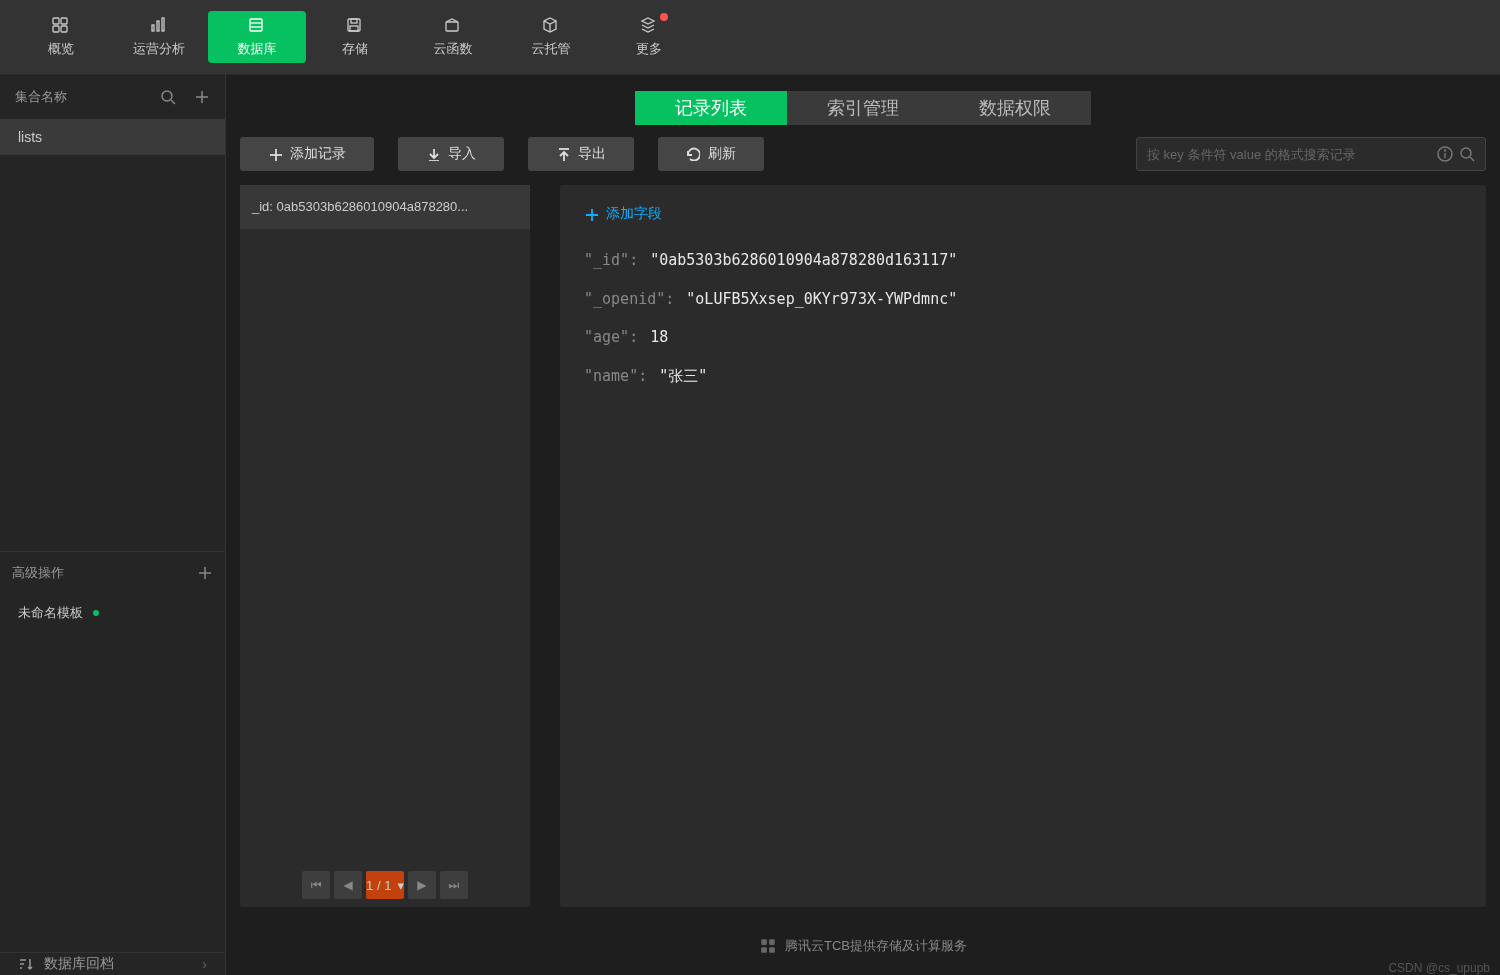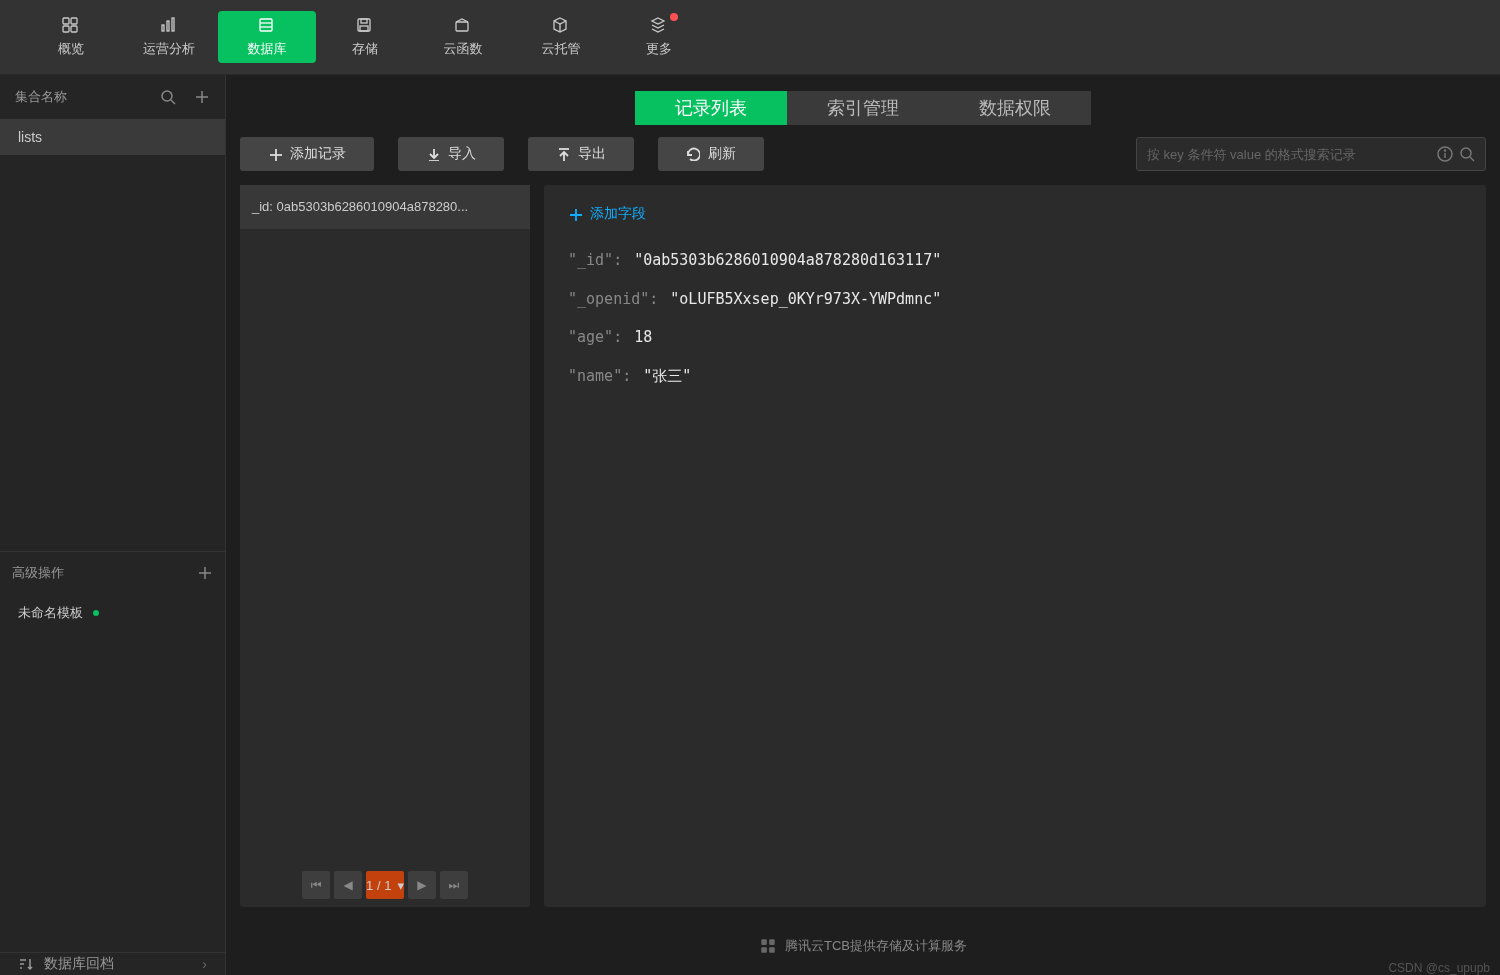--- a/index.html
+++ b/index.html
@@ -12,21 +12,21 @@
       overflow: hidden;
       font-size: 14px;
     }
     
     
     .topnav {
       height: 75px;
       background: #333333;
       display: flex;
       align-items: center;
-      padding: 0 22px;
+      padding: 0 12px;
       border-bottom: 1px solid #2a2a2a;
     }
     .topnav-left { display: flex; }
     .topnav-right { display: flex; margin-left: auto; }
     .nav-item {
       display: flex;
       flex-direction: column;
       align-items: center;
       justify-content: center;
       width: 98px;
@@ -184,21 +184,21 @@
       font-size: 13px;
     }
     .search-wrap input::placeholder { color: #666; }
     .search-wrap .sicon { color: #777; margin-left: 6px; cursor: pointer; }
     
     
     .records-area {
       display: flex;
       flex: 1;
       padding: 0 14px 10px 14px;
-      gap: 14px;
+      gap: 30px;
       min-height: 0;
     }
     .record-list {
       width: 290px;
       background: #2b2b2b;
       border-radius: 3px;
       display: flex;
       flex-direction: column;
     }
     .record-list-items { flex: 1; overflow: hidden; }

